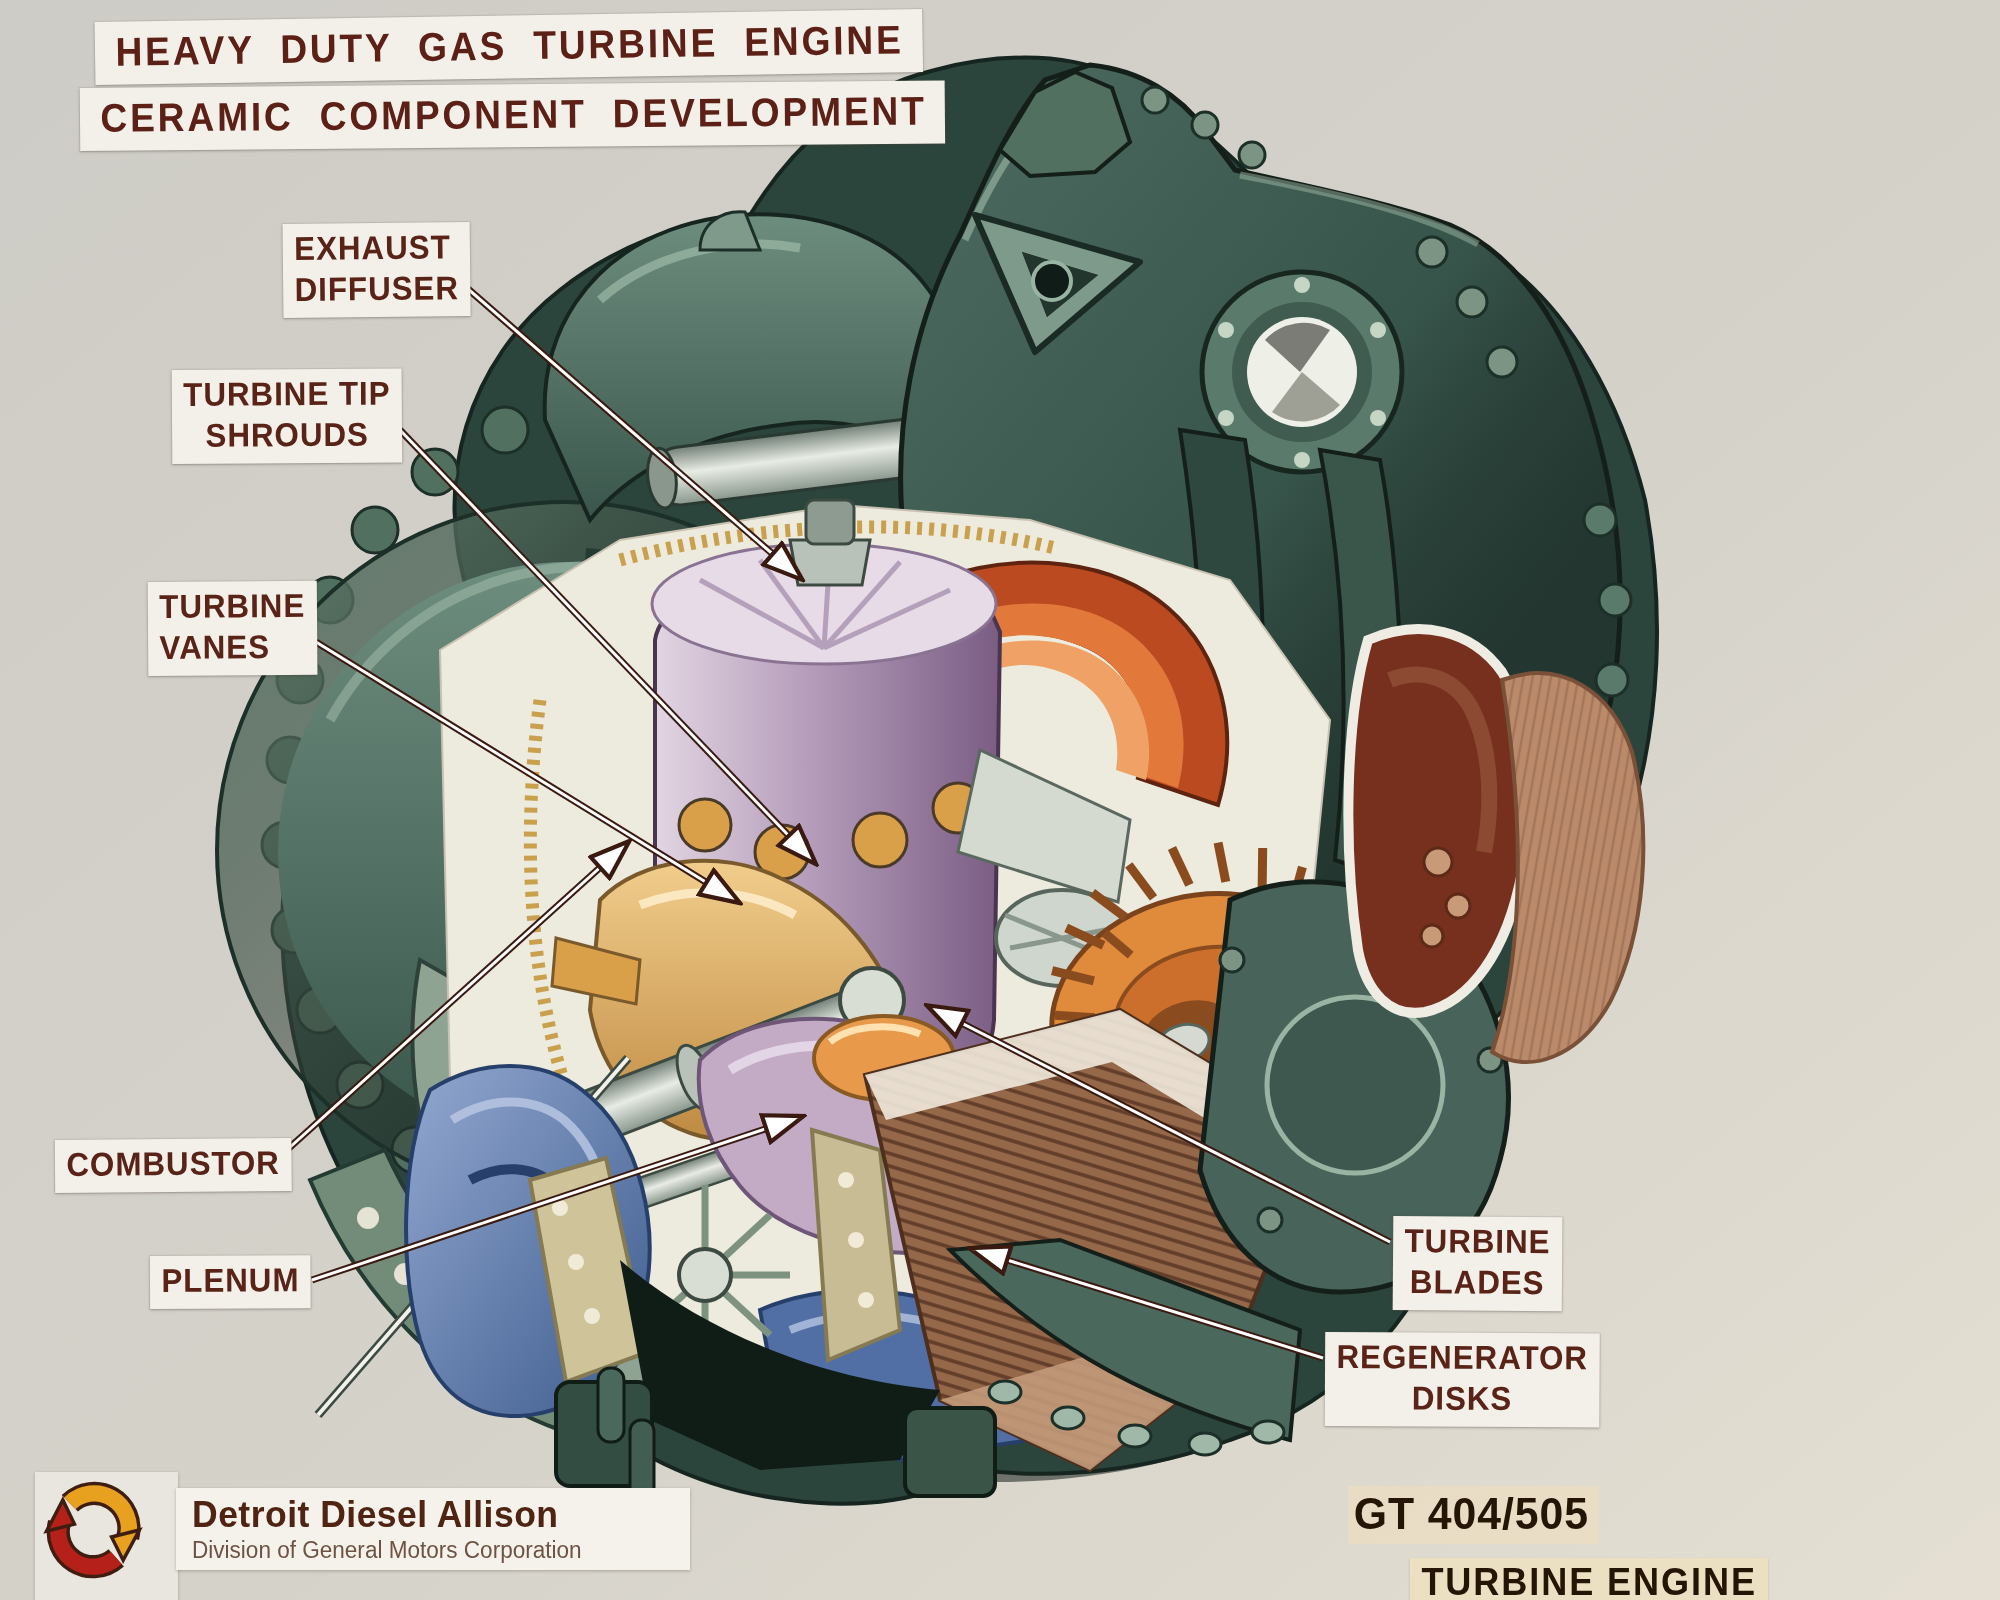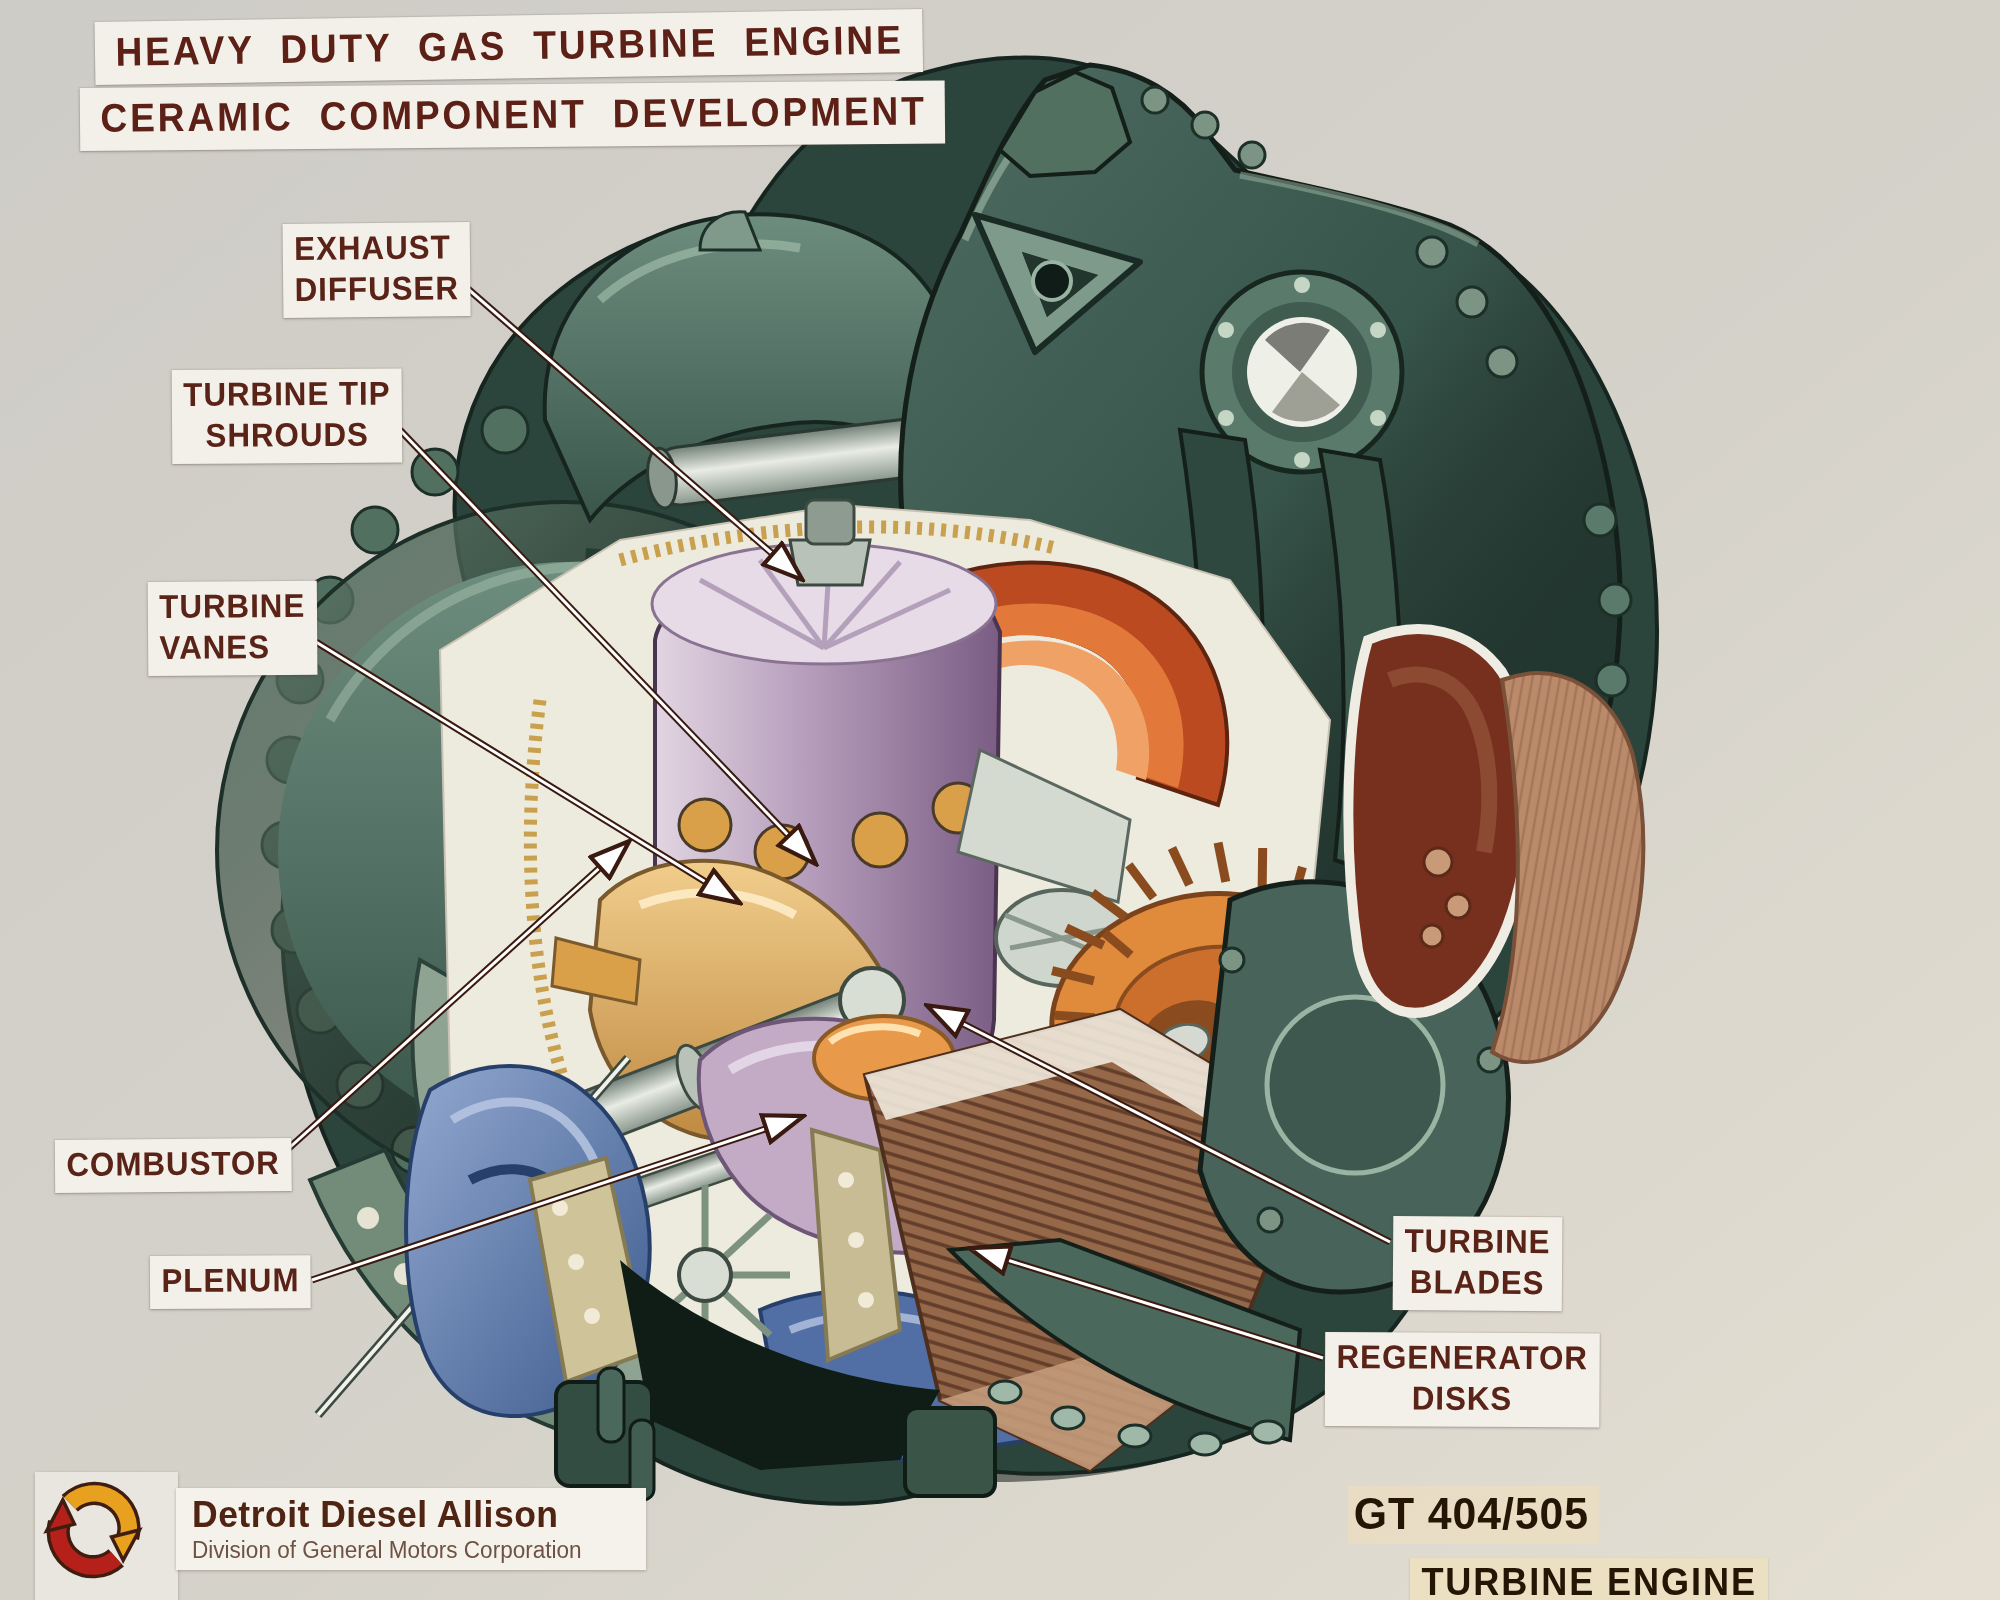--- a/index.html
+++ b/index.html
@@ -39,21 +39,21 @@
   .callout div{white-space:nowrap;}
 
   
   .logo-square{
     position:absolute;left:35px;top:1472px;width:143px;height:128px;
     background:#e9e6df;
     box-shadow:0 1px 3px rgba(60,50,40,.3);
     display:flex;align-items:center;justify-content:center;
   }
   .logo-strip{
-    position:absolute;left:176px;top:1488px;width:470px;height:82px;
+    position:absolute;left:176px;top:1488px;width:514px;height:82px;
     background:#f5f2eb;
     box-shadow:0 1px 3px rgba(60,50,40,.3);
     padding:6px 16px 0 16px;
     box-sizing:border-box;
   }
   .logo-name{font-weight:bold;font-size:37px;color:#4f2413;letter-spacing:.5px;transform:scaleX(.96);transform-origin:left;}
   .logo-division{font-size:23px;color:#6e5243;margin-top:1px;transform:scaleX(.98);transform-origin:left;}
   .model-block{position:absolute;left:1348px;top:1486px;color:#241505;}
   .model-designation{
     font-weight:bold;font-size:45px;letter-spacing:1px;

